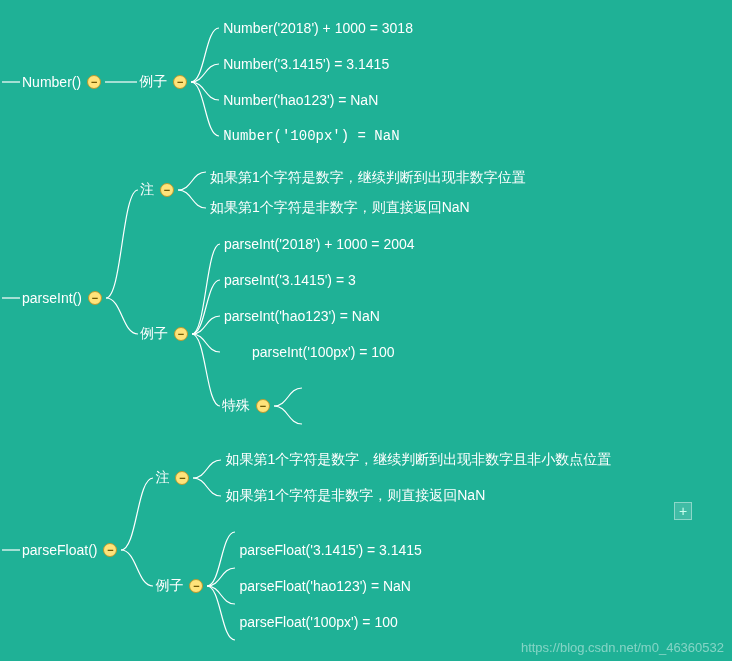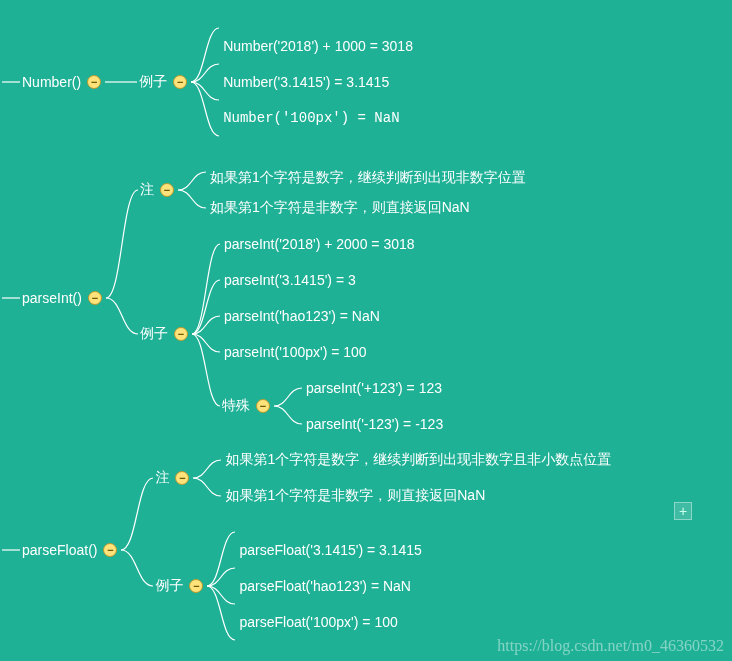--- a/index.html
+++ b/index.html
@@ -53,23 +53,23 @@
   }
   .leaf-row .label { padding-left: 4px; }
   .midgroup {
     display: flex;
     align-items: center;
   }
   .watermark {
     position: absolute;
     right: 8px;
     bottom: 6px;
-    font-size: 16px;
+    font-size: 13px;
     color: rgba(255,255,255,0.45);
-    font-family: Liberation Serif, serif;
+    font-family: Liberation Sans, sans-serif;
   }
   .plus-badge {
     position: absolute;
     right: 40px;
     top: 502px;
     width: 18px;
     height: 18px;
     background: rgba(255,255,255,0.15);
     border: 1px solid rgba(255,255,255,0.4);
     display: flex;
@@ -103,20 +103,23 @@
               <path d="M 0 58 C 14 58, 14 76, 28 76" stroke="#fff" stroke-width="1.2" fill="none"></path>
               <path d="M 0 58 C 14 58, 14 112, 28 112" stroke="#fff" stroke-width="1.2" fill="none"></path>
             </svg>
             <div class="branch">
               <div class="leaf-row" style="height: 36px;">
                 <span class="label">Number('2018') + 1000 = 3018</span>
               </div>
               <div class="leaf-row" style="height: 36px;">
                 <span class="label">Number('3.1415') = 3.1415</span>
               </div>
+              <div class="leaf-row" style="height: 36px;">
+                <span class="label">Number('hao123') = NaN</span>
+              </div>
               <div class="leaf-row" style="height: 36px; font-family: Liberation Mono, monospace;">
                 <span class="label">Number('100px') = NaN</span>
               </div>
             </div>
           </div>
         </div>
       </div>
       <div class="midgroup" style="height: 288px;">
         <svg width="18" height="8" class="connector">
           <path d="M 0 4 C 9 4, 9 4, 18 4" stroke="#fff" stroke-width="1.2" fill="none"></path>
@@ -149,46 +152,38 @@
             <span class="toggle">−</span>
             <svg width="28" height="188" class="connector">
               <path d="M 0 94 C 14 94, 14 4, 28 4" stroke="#fff" stroke-width="1.2" fill="none"></path>
               <path d="M 0 94 C 14 94, 14 40, 28 40" stroke="#fff" stroke-width="1.2" fill="none"></path>
               <path d="M 0 94 C 14 94, 14 76, 28 76" stroke="#fff" stroke-width="1.2" fill="none"></path>
               <path d="M 0 94 C 14 94, 14 112, 28 112" stroke="#fff" stroke-width="1.2" fill="none"></path>
               <path d="M 0 94 C 14 94, 14 166, 28 166" stroke="#fff" stroke-width="1.2" fill="none"></path>
             </svg>
             <div class="branch">
               <div class="leaf-row" style="height: 36px;">
-                <span class="label">parseInt('2018') + 2000 = 3018</span>
+                <span class="label">parseInt('2018') + 1000 = 2004</span>
               </div>
               <div class="leaf-row" style="height: 36px;">
                 <span class="label">parseInt('3.1415') = 3</span>
               </div>
               <div class="leaf-row" style="height: 36px;">
                 <span class="label">parseInt('hao123') = NaN</span>
               </div>
-              <div class="leaf-row" style="height: 36px;">
+              <div class="leaf-row" style="height: 36px; margin-left: 28px;">
                 <span class="label">parseInt('100px') = 100</span>
               </div>
               <div class="midgroup" style="height: 72px;">
                 <span class="label">特殊</span>
                 <span class="toggle">−</span>
                 <svg width="28" height="44" class="connector">
                   <path d="M 0 22 C 14 22, 14 4, 28 4" stroke="#fff" stroke-width="1.2" fill="none"></path>
                   <path d="M 0 22 C 14 22, 14 40, 28 40" stroke="#fff" stroke-width="1.2" fill="none"></path>
                 </svg>
-                <div class="branch">
-                  <div class="leaf-row" style="height: 36px;">
-                    <span class="label">parseInt('+123') = 123</span>
-                  </div>
-                  <div class="leaf-row" style="height: 36px;">
-                    <span class="label">parseInt('-123') = -123</span>
-                  </div>
-                </div>
               </div>
             </div>
           </div>
         </div>
       </div>
       <div class="midgroup" style="height: 216px;">
         <svg width="18" height="8" class="connector">
           <path d="M 0 4 C 9 4, 9 4, 18 4" stroke="#fff" stroke-width="1.2" fill="none"></path>
         </svg>
         <span class="label">parseFloat()</span>

